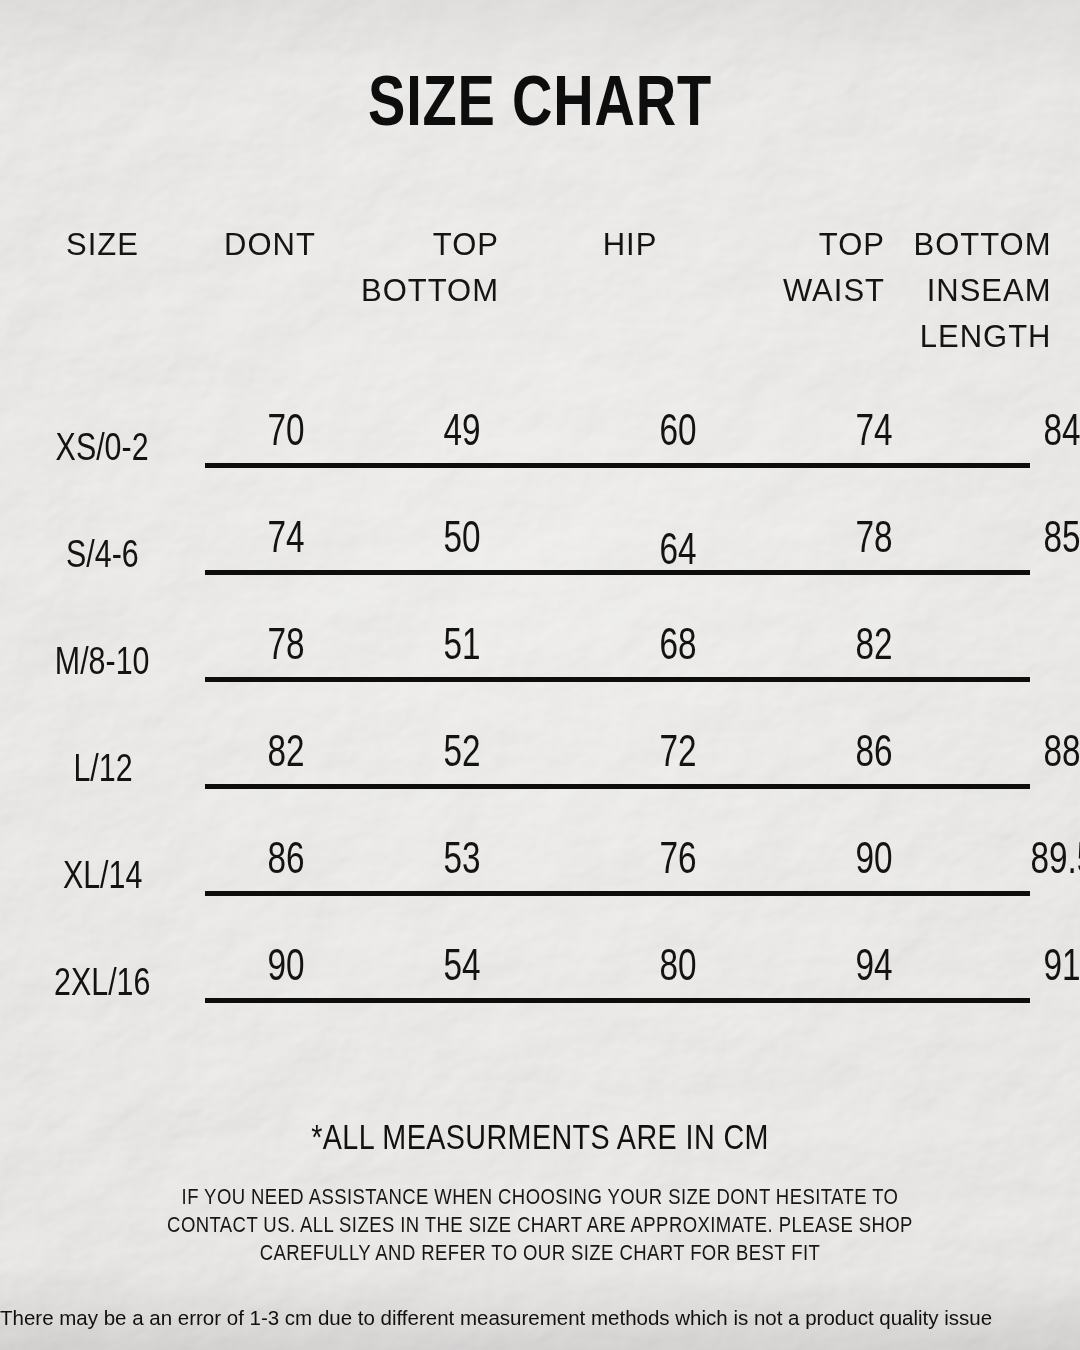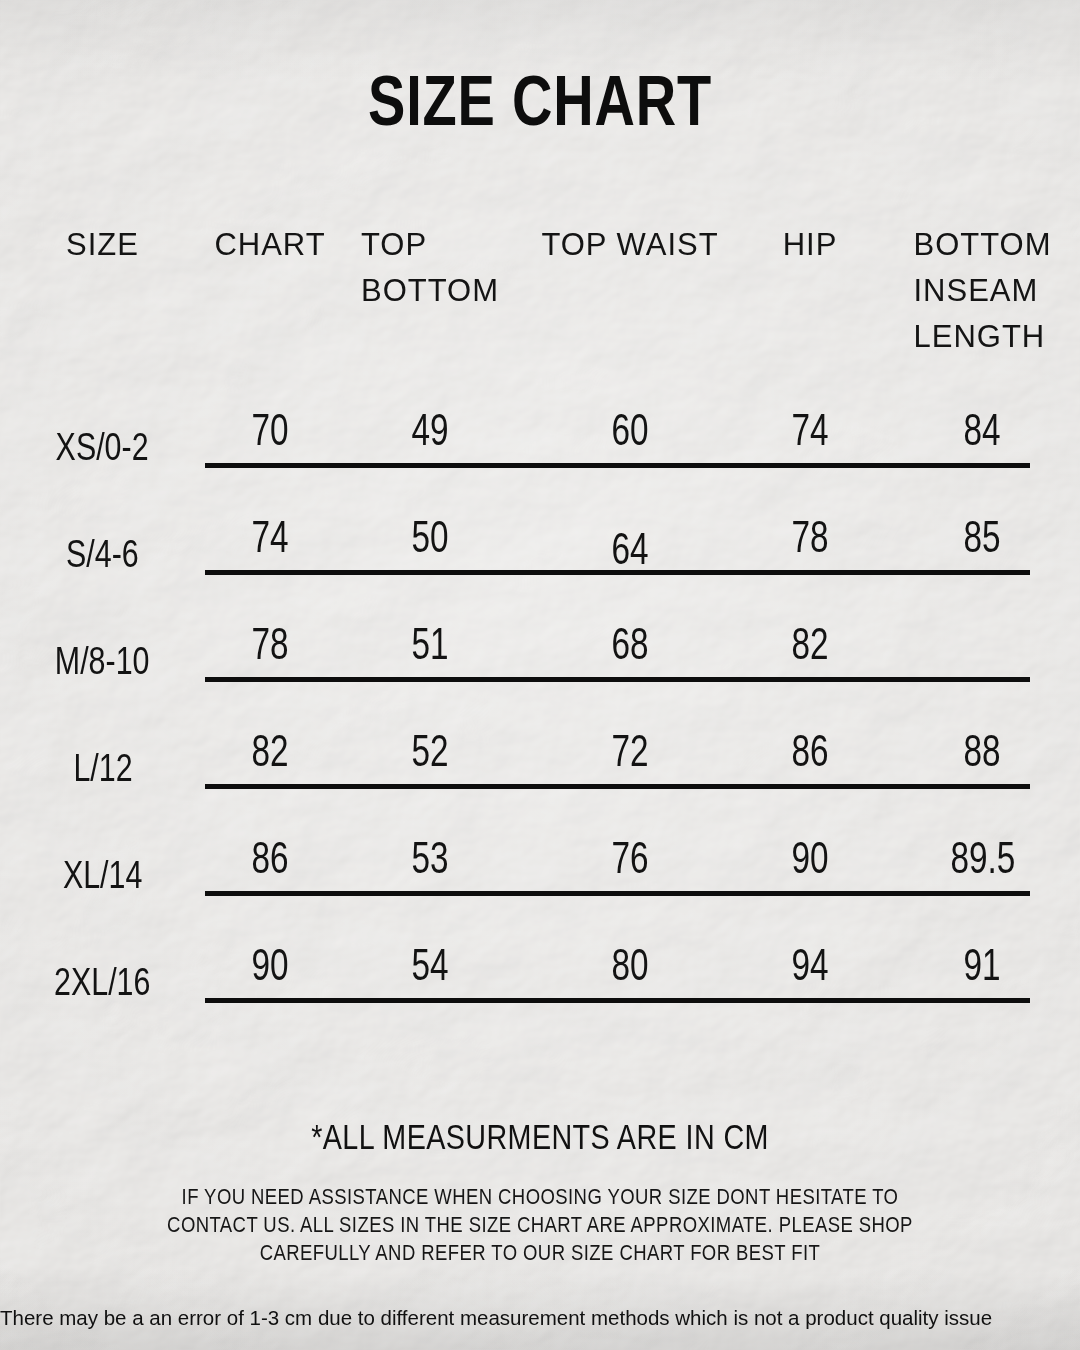--- a/index.html
+++ b/index.html
@@ -38,32 +38,33 @@
   }
 
   
   .thead {
     position: absolute; top: 222px; left: 0; width: 1080px;
     display: grid;
     grid-template-columns: 205px 130px 190px 210px 150px 195px;
   }
   .hcell {
     display: flex; justify-content: center; align-items: flex-start;
-    text-align: left;
+    text-align: right;
     font-size: 31px; line-height: 46px; letter-spacing: 1px;
     white-space: pre-line;
     color: #141414;
   }
 
   .tbody { position: absolute; top: 395px; left: 0; width: 1080px; }
   .trow { position: relative; height: 107px; }
   .trow .cells {
     position: absolute; inset: 0;
     display: grid;
     grid-template-columns: 205px 130px 190px 210px 150px 195px;
+    gap: 16px;
   }
   .cell {
     display: flex; justify-content: center; align-items: flex-end;
     padding-bottom: 50px;
   }
   .cell.label-cell { padding-bottom: 36px; }
   .num {
     display: inline-block;
     font-size: 45px; line-height: 1;
     transform: scaleX(0.74);
@@ -133,25 +134,25 @@
     <rect width="1080" height="1350" filter="url(#paperFolds)" opacity="0.35" style="mix-blend-mode:multiply"></rect>
   </svg>
   <div class="vignette"></div>
 
   <div class="content">
 
     <div class="title">SIZE CHART</div>
 
     <div class="thead">
       <div class="hcell">SIZE</div>
-      <div class="hcell">CHART</div>
+      <div class="hcell">DONT</div>
       <div class="hcell">TOP
 BOTTOM</div>
+      <div class="hcell">HIP</div>
       <div class="hcell">TOP WAIST</div>
-      <div class="hcell">HIP</div>
       <div class="hcell">BOTTOM
 INSEAM
 LENGTH</div>
     </div>
 
     <div class="tbody">
 
       <div class="trow">
         <div class="cells">
           <div class="cell label-cell">

